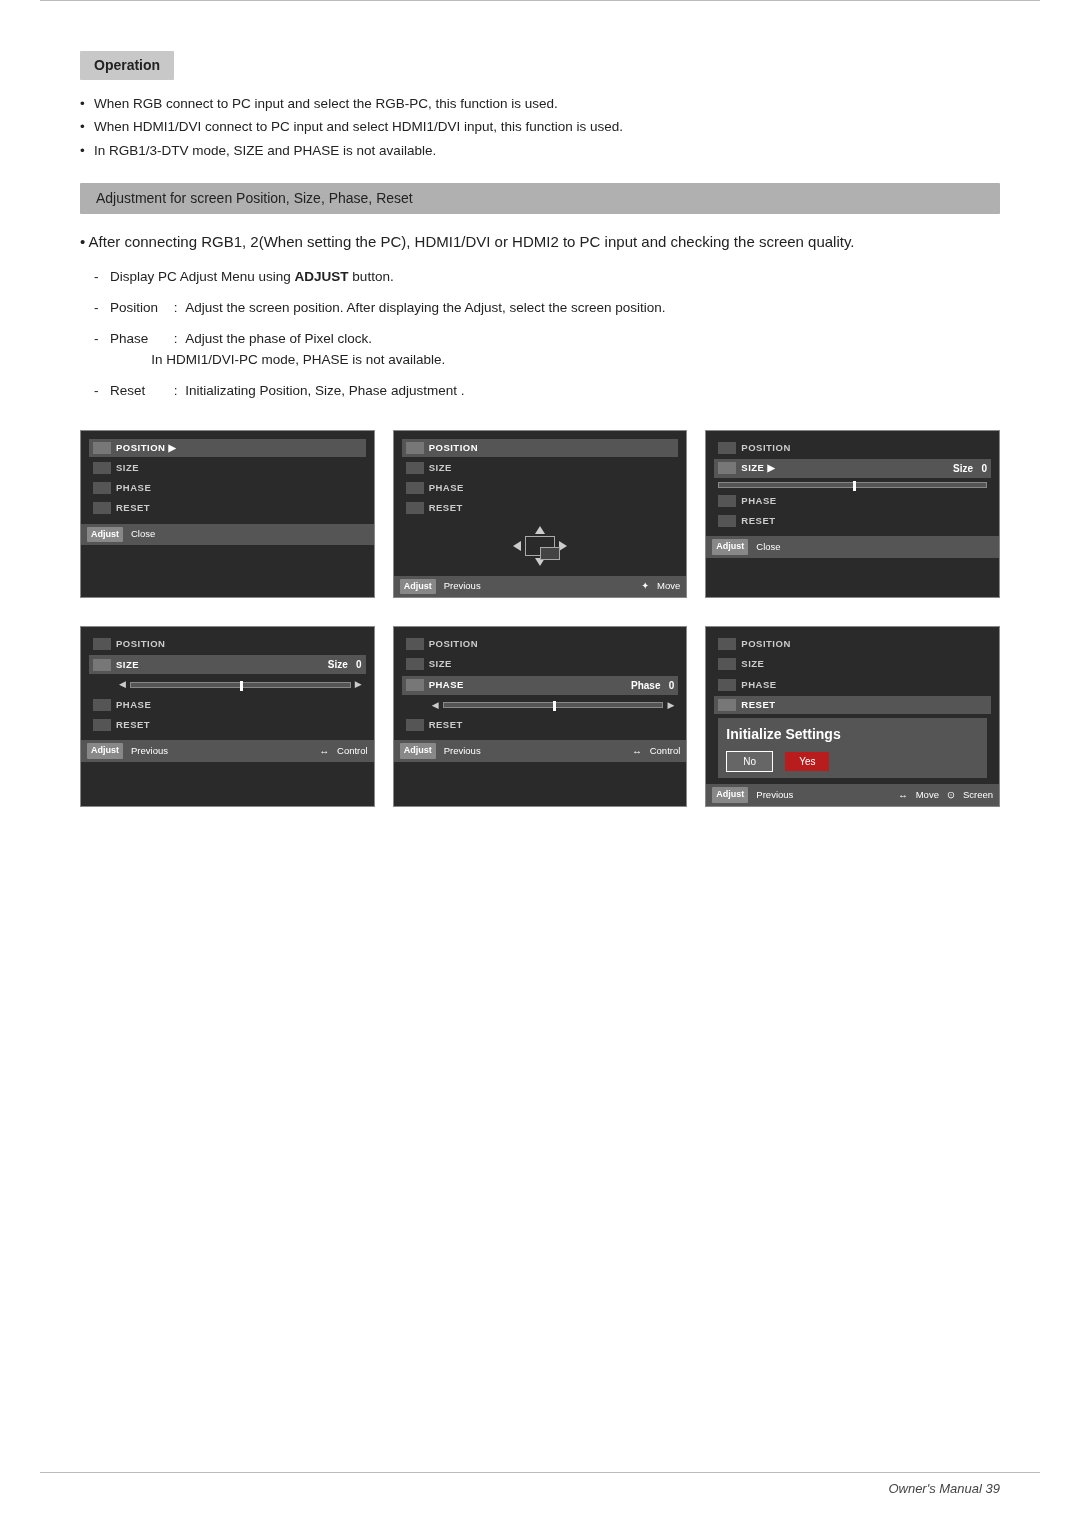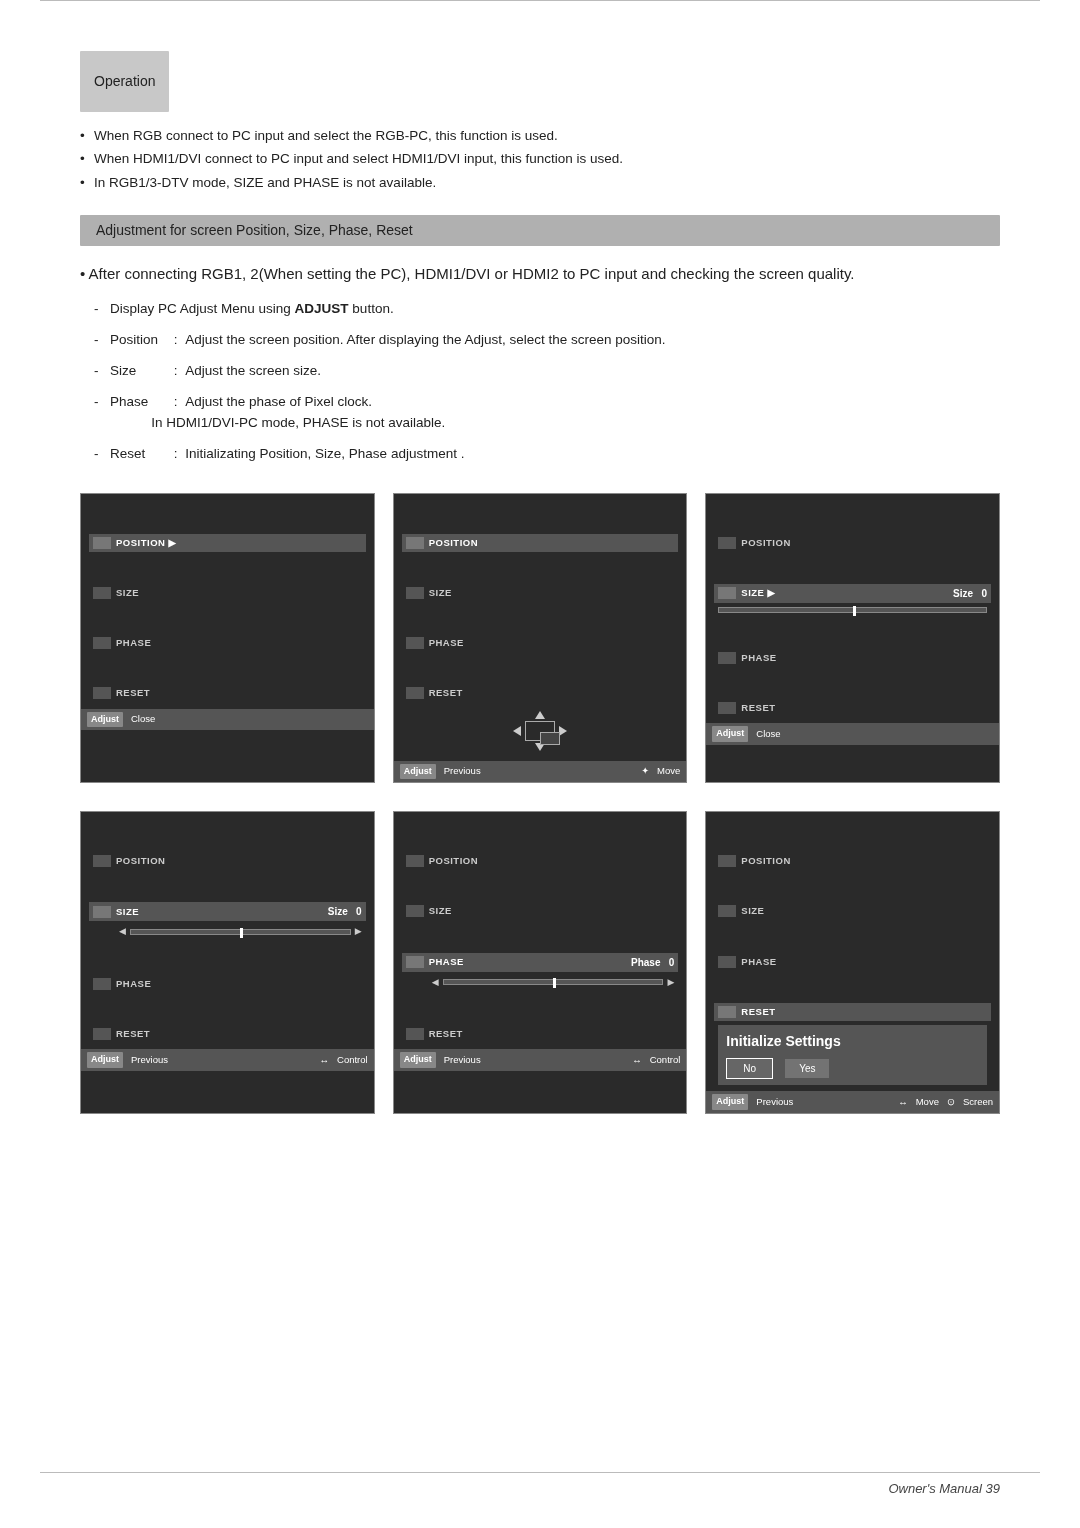--- a/index.html
+++ b/index.html
@@ -26,23 +26,23 @@
     }
     h1.page-title {
       font-size: 32px;
       font-weight: bold;
       margin-bottom: 28px;
       margin-top: 10px;
     }
     .section-header {
       background: #c8c8c8;
       display: inline-block;
-      padding: 20px 14px;
+      padding: 4px 14px;
       font-size: 14px;
-      font-weight: normal;
+      font-weight: bold;
       margin-bottom: 14px;
       border-radius: 1px;
     }
     .bullet-list {
       list-style: none;
       margin-bottom: 22px;
     }
     .bullet-list li {
       padding-left: 14px;
       position: relative;
@@ -111,21 +111,20 @@
       position: relative;
       min-height: 130px;
     }
     .screen-menu-item {
       display: flex;
       align-items: center;
       padding: 2px 4px;
       font-size: 10px;
       color: #ccc;
       margin-bottom: 2px;
-      margin-top: 32px;
     }
     .screen-menu-item.selected {
       background: #555;
       color: #fff;
     }
     .menu-icon {
       width: 18px;
       height: 12px;
       background: #666;
       margin-right: 5px;
@@ -255,23 +254,20 @@
       <span class="section-two-header">Adjustment for screen Position, Size, Phase, Reset</span>
       <p class="desc-para">
         • <span>After connecting RGB1, 2(When setting the PC), HDMI1/DVI or HDMI2 to PC input and checking the screen quality.</span>
       </p>
       <ul class="dash-list">
         <li>
           Display PC Adjust Menu using <b>ADJUST</b> button.
         </li>
         <li>
           <span class="label">Position</span><span class="colon"> : </span>Adjust the screen position. After displaying the Adjust, select the screen position.
-        </li>
-        <li>
-          <span class="label">Size</span><span class="colon"> : </span>Adjust the screen size.
         </li>
         <li>
           <span class="label">Phase</span><span class="colon"> : </span>Adjust the phase of Pixel clock.<br>
           &nbsp;&nbsp;&nbsp;&nbsp;&nbsp;&nbsp;&nbsp;&nbsp;&nbsp;&nbsp;&nbsp;In HDMI1/DVI-PC mode, PHASE is not available.
         </li>
         <li>
           <span class="label">Reset</span><span class="colon"> : </span>Initializating Position, Size, Phase adjustment .
         </li>
       </ul>
     </div>
@@ -466,21 +462,21 @@
         </div>
         <div class="screen-menu-item selected">
           <span class="menu-icon" style="background:#777;"></span>
           <span class="menu-label">RESET</span>
         </div>
 
         <div style="margin: 4px; background: #555; padding: 6px 8px;">
           <div style="color:#fff;font-size:14px;font-weight:bold;margin-bottom:6px;">Initialize Settings</div>
           <div style="display:flex;gap:12px;align-items:center;">
             <div style="background:#666;color:#fff;padding:2px 16px;font-size:10px;border:1.5px solid #fff;">No</div>
-            <div style="background:#737373;color:#fff;padding:2px 14px;font-size:10px;">Yes</div>
+            <div style="background:#b91c1c;color:#fff;padding:2px 14px;font-size:10px;">Yes</div>
           </div>
         </div>
         <div class="screen-bottom-bar">
           <span class="adjust-label">Adjust</span>
           <span class="bar-btn-label">Previous</span>
           <span class="spacer"></span>
           <span class="bar-btn-icon">↔</span>
           <span class="bar-btn-label">Move</span>
           <span class="bar-btn-icon">⊙</span>
           <span class="bar-btn-label">Screen</span>

